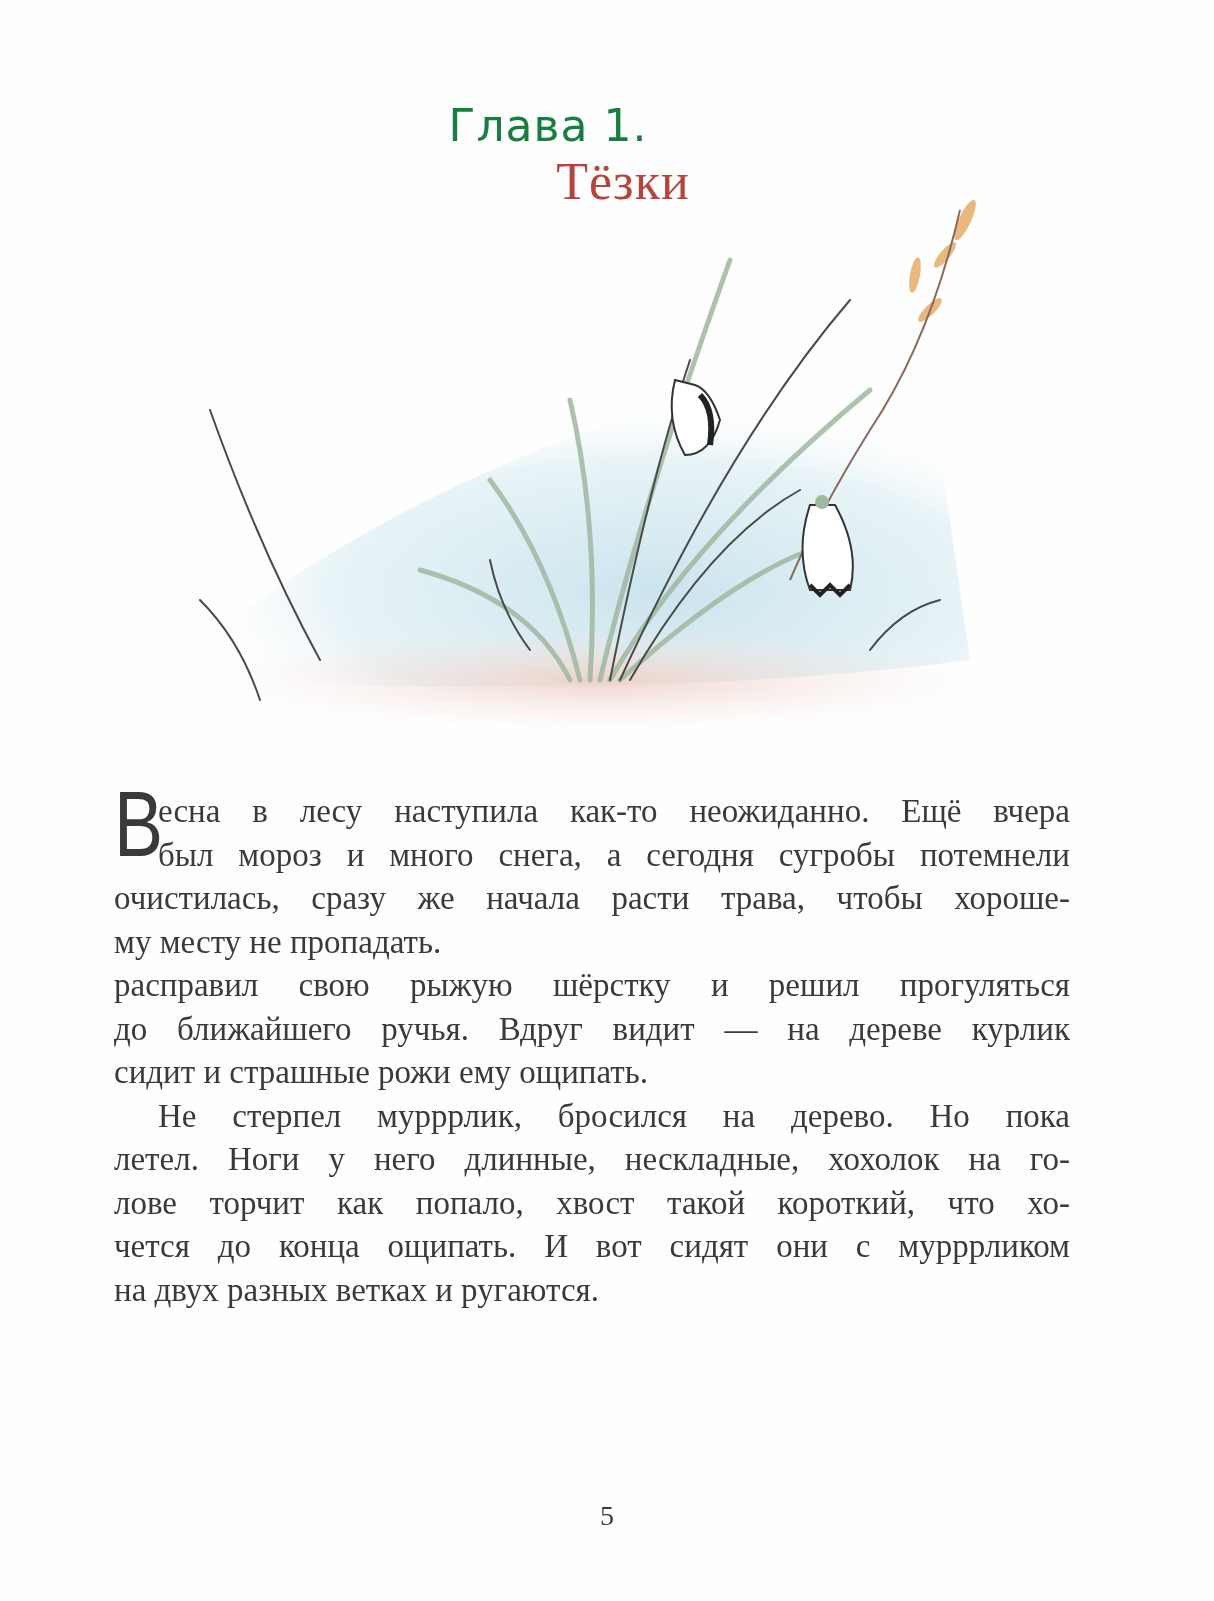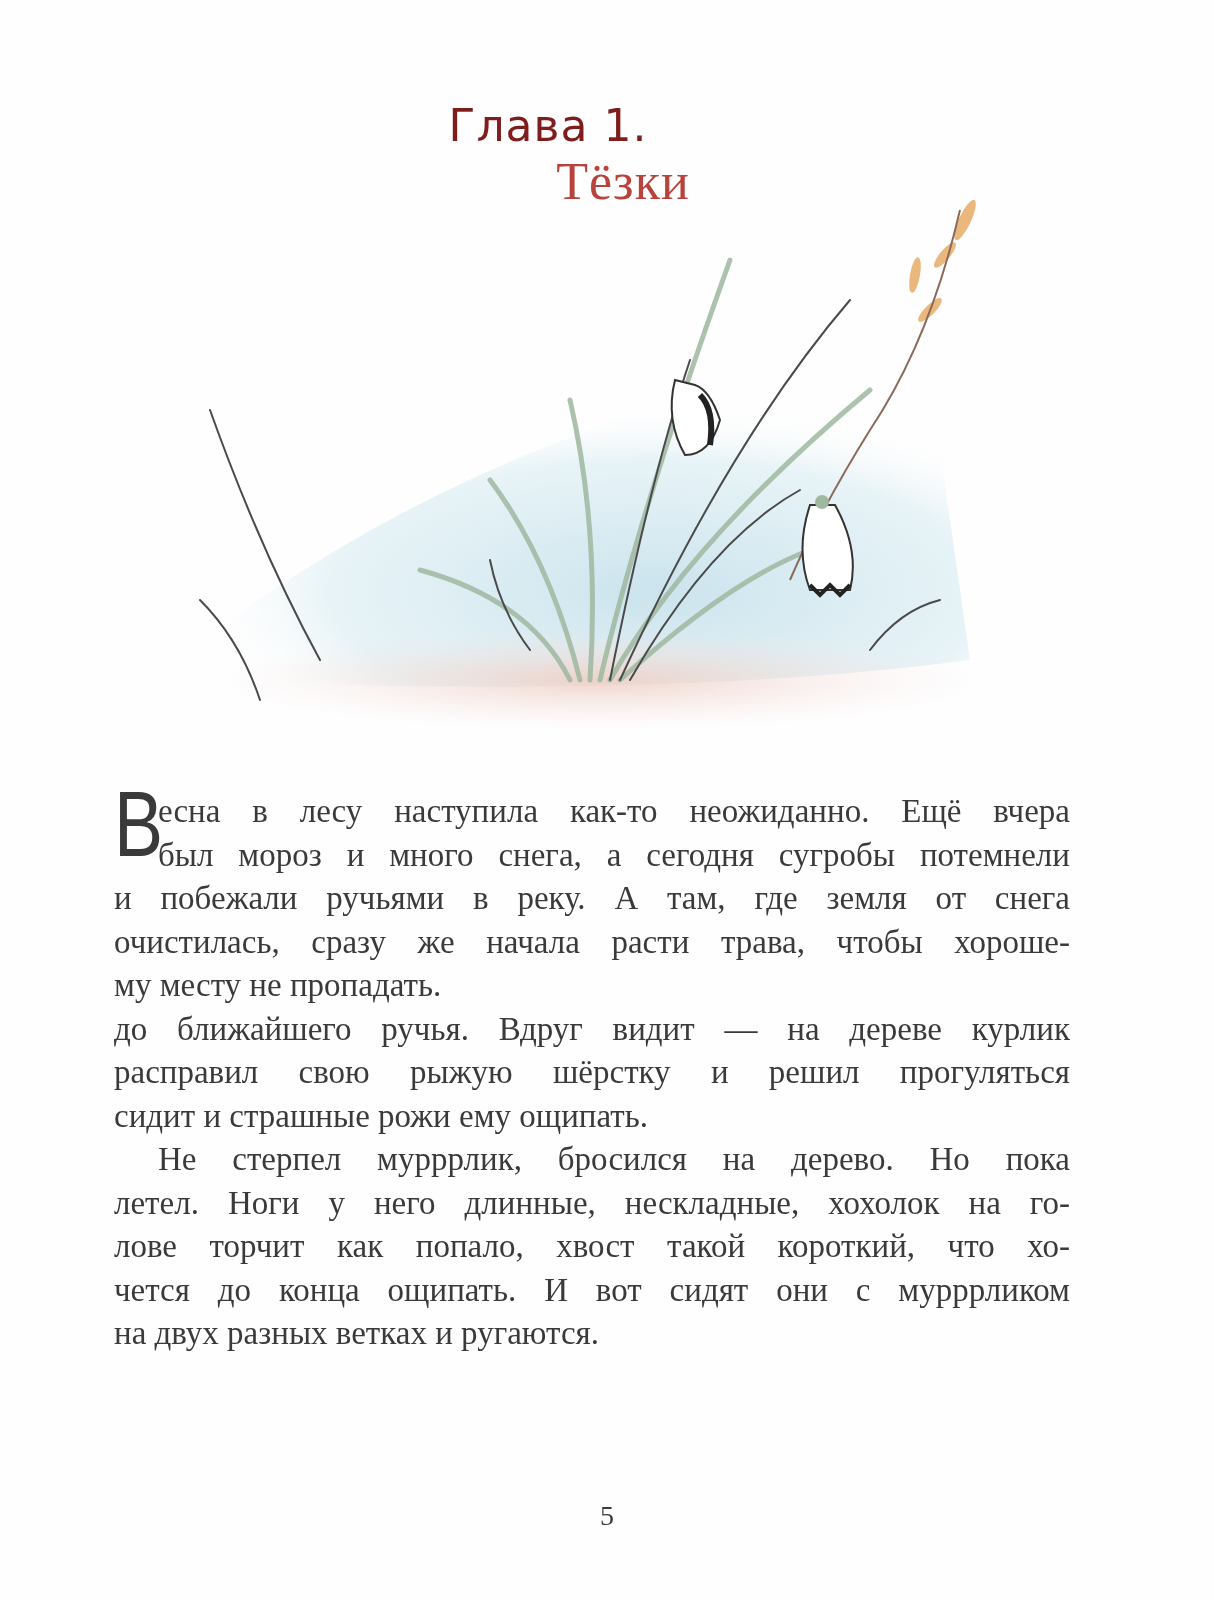--- a/index.html
+++ b/index.html
@@ -1,17 +1,17 @@
 <!DOCTYPE html>
 <html><head>
 <meta charset="utf-8">
 <style>
   html, body { margin:0; padding:0; background:#fefefe; }
   body { width:1214px; height:1601px; position:relative; overflow:hidden; font-family:"Liberation Serif", serif; color:#3a3a3a; }
-  .chapter-label { position:absolute; top:100px; left:0; width:1096px; text-align:center; font-family:"DejaVu Sans", sans-serif; font-size:44px; color:#7f1d1d; letter-spacing:1px; }
+  .chapter-label { position:absolute; top:100px; left:0; width:1096px; text-align:center; font-family:"DejaVu Sans", sans-serif; font-size:44px; color:#15803d; letter-spacing:1px; }
   .chapter-title { position:absolute; top:152px; left:16px; width:1214px; text-align:center; font-family:Liberation Serif, serif; font-size:52px; color:#b8433c; letter-spacing:1px; }
   .illustration { position:absolute; left:170px; top:180px; width:820px; height:560px; }
   .text { position:absolute; left:114px; top:790px; width:956px; font-size:33px; line-height:43.5px; text-align:justify; color:#3a3a3a; }
   .line { display:block; white-space:nowrap; text-align:justify; text-align-last:justify; height:43.5px; }
   .line.last { text-align-last:left; }
   .indent { padding-left:44px; }
   .dropcap { font-size:92px; line-height:60px; float:left; margin-top:4px; margin-right:0; font-family:"Liberation Sans Narrow","Liberation Sans",sans-serif; color:#3a3a3a; transform:scaleX(0.8); transform-origin:left; width:44px; }
   .page-number { position:absolute; top:1500px; left:0; width:1214px; text-align:center; font-size:28px; color:#3a3a3a; }
 </style>
 </head>
@@ -67,27 +67,26 @@
     <path d="M640,405 L650,415 L660,405 L670,415 L680,405" stroke="#222" stroke-width="4" fill="none"></path>
     <circle cx="652" cy="322" r="7" fill="#9fb8a0"></circle>
   </g>
 </svg>
 
 <div class="text">
   <div>
     <span class="dropcap">В</span>
     <span class="line">есна в лесу наступила как-то неожиданно. Ещё вчера</span>
     <span class="line">был мороз и много снега, а сегодня сугробы потемнели</span>
-    <span class="line">и побежали ручьями в реку. А там, где земля от снега</span>
     <span class="line">очистилась, сразу же начала расти трава, чтобы хороше-</span>
     <span class="line last">му месту не пропадать.</span>
   </div>
   <div>
+    <span class="line">расправил свою рыжую шёрстку и решил прогуляться</span>
     <span class="line">до ближайшего ручья. Вдруг видит — на дереве курлик</span>
-    <span class="line">расправил свою рыжую шёрстку и решил прогуляться</span>
     <span class="line last">сидит и страшные рожи ему ощипать.</span>
   </div>
   <div>
     <span class="line indent">Не стерпел мурррлик, бросился на дерево. Но пока</span>
     <span class="line">летел. Ноги у него длинные, нескладные, хохолок на го-</span>
     <span class="line">лове торчит как попало, хвост такой короткий, что хо-</span>
     <span class="line">чется до конца ощипать. И вот сидят они с мурррликом</span>
     <span class="line last">на двух разных ветках и ругаются.</span>
   </div>
 </div>

